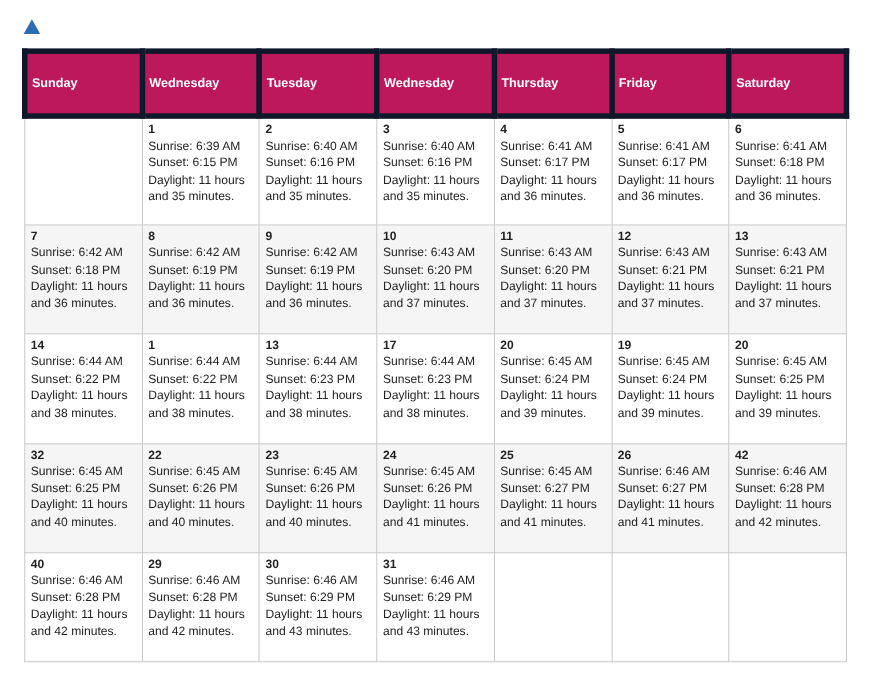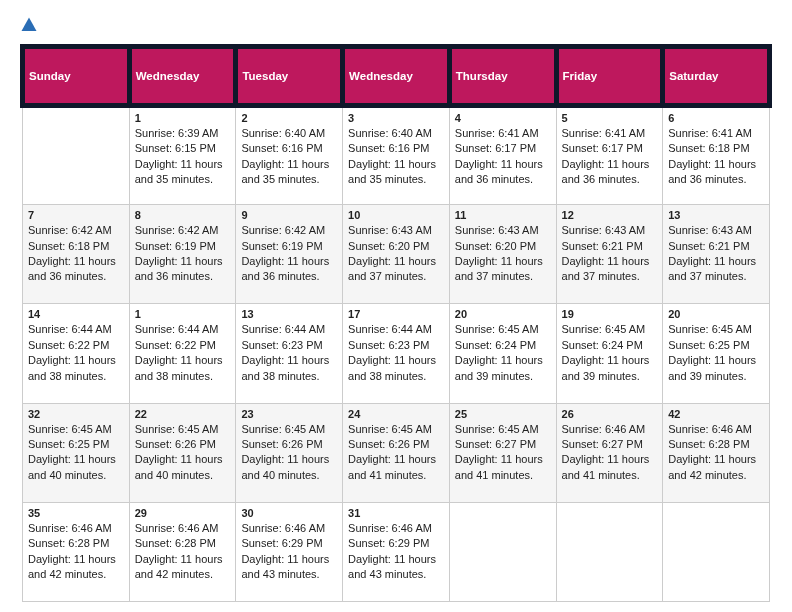--- a/index.html
+++ b/index.html
@@ -246,21 +246,21 @@
             <span class="day-num">26</span>
             <div class="day-info">Sunrise: 6:46 AM<br>Sunset: 6:27 PM<br>Daylight: 11 hours<br>and 41 minutes.</div>
           </td>
           <td>
             <span class="day-num">42</span>
             <div class="day-info">Sunrise: 6:46 AM<br>Sunset: 6:28 PM<br>Daylight: 11 hours<br>and 42 minutes.</div>
           </td>
         </tr>
         <tr class="odd-row">
           <td>
-            <span class="day-num">35</span>
+            <span class="day-num">40</span>
             <div class="day-info">Sunrise: 6:46 AM<br>Sunset: 6:28 PM<br>Daylight: 11 hours<br>and 42 minutes.</div>
           </td>
           <td>
             <span class="day-num">29</span>
             <div class="day-info">Sunrise: 6:46 AM<br>Sunset: 6:28 PM<br>Daylight: 11 hours<br>and 42 minutes.</div>
           </td>
           <td>
             <span class="day-num">30</span>
             <div class="day-info">Sunrise: 6:46 AM<br>Sunset: 6:29 PM<br>Daylight: 11 hours<br>and 43 minutes.</div>
           </td>

